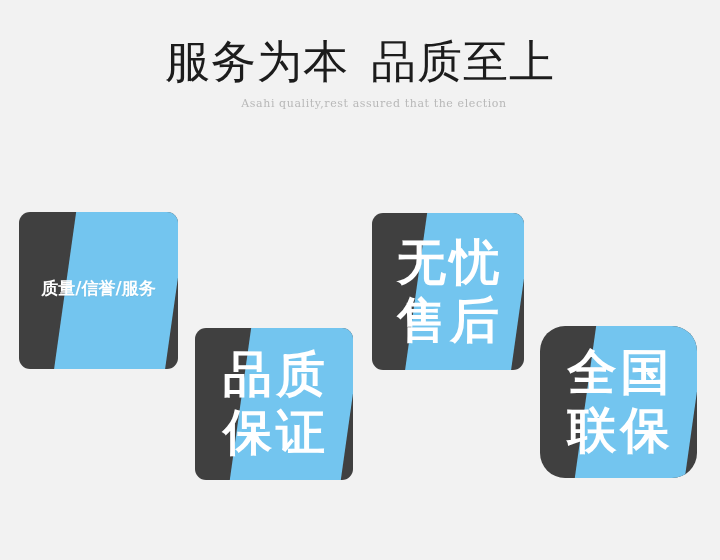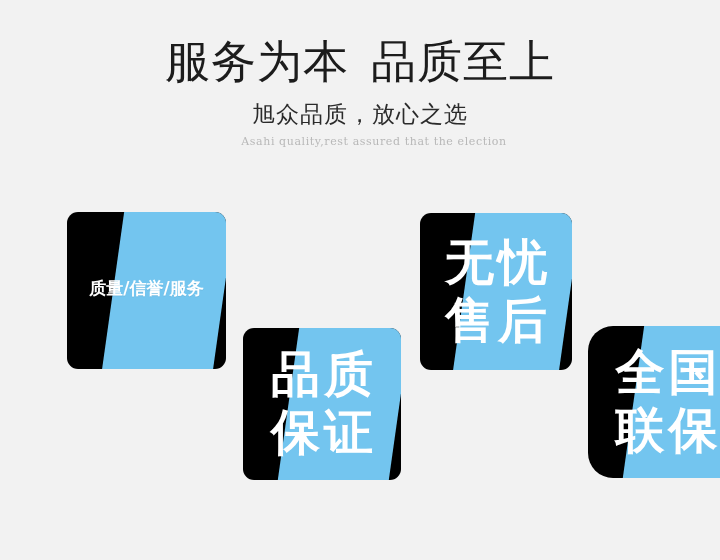--- a/index.html
+++ b/index.html
@@ -63,22 +63,21 @@
     letter-spacing: 0.6px;
     white-space: nowrap;
     padding-left: 28px;
   }
 
   
   .card {
     position: absolute;
     border-radius: 11px;
     overflow: hidden;
-    background: #000000;
-    margin-left: 48px;
+    background: #404040;
   }
   .card .lightpanel {
     position: absolute;
     top: -6px;
     bottom: -6px;
     right: -10px;
     width: 70%;
     background: #73c5ef;
     transform: skewX(-8deg);
     transform-origin: top right;
@@ -131,21 +130,20 @@
 </style>
 </head>
 <body>
 
 <div class="banner">
 
   <div class="header">
     <div class="headline">
       <span>服务为本</span><span class="gap"></span><span>品质至上</span>
     </div>
-    <div class="subline">旭众品质，放心之选</div>
     <div class="engline">Asahi quality,rest assured that the election</div>
   </div>
 
   <div class="card" id="card-aaa">
     <div class="lightpanel"></div>
     <div class="cardinner">
       <div class="card-small-line">质量/信誉/服务</div>
     </div>
   </div>
 

